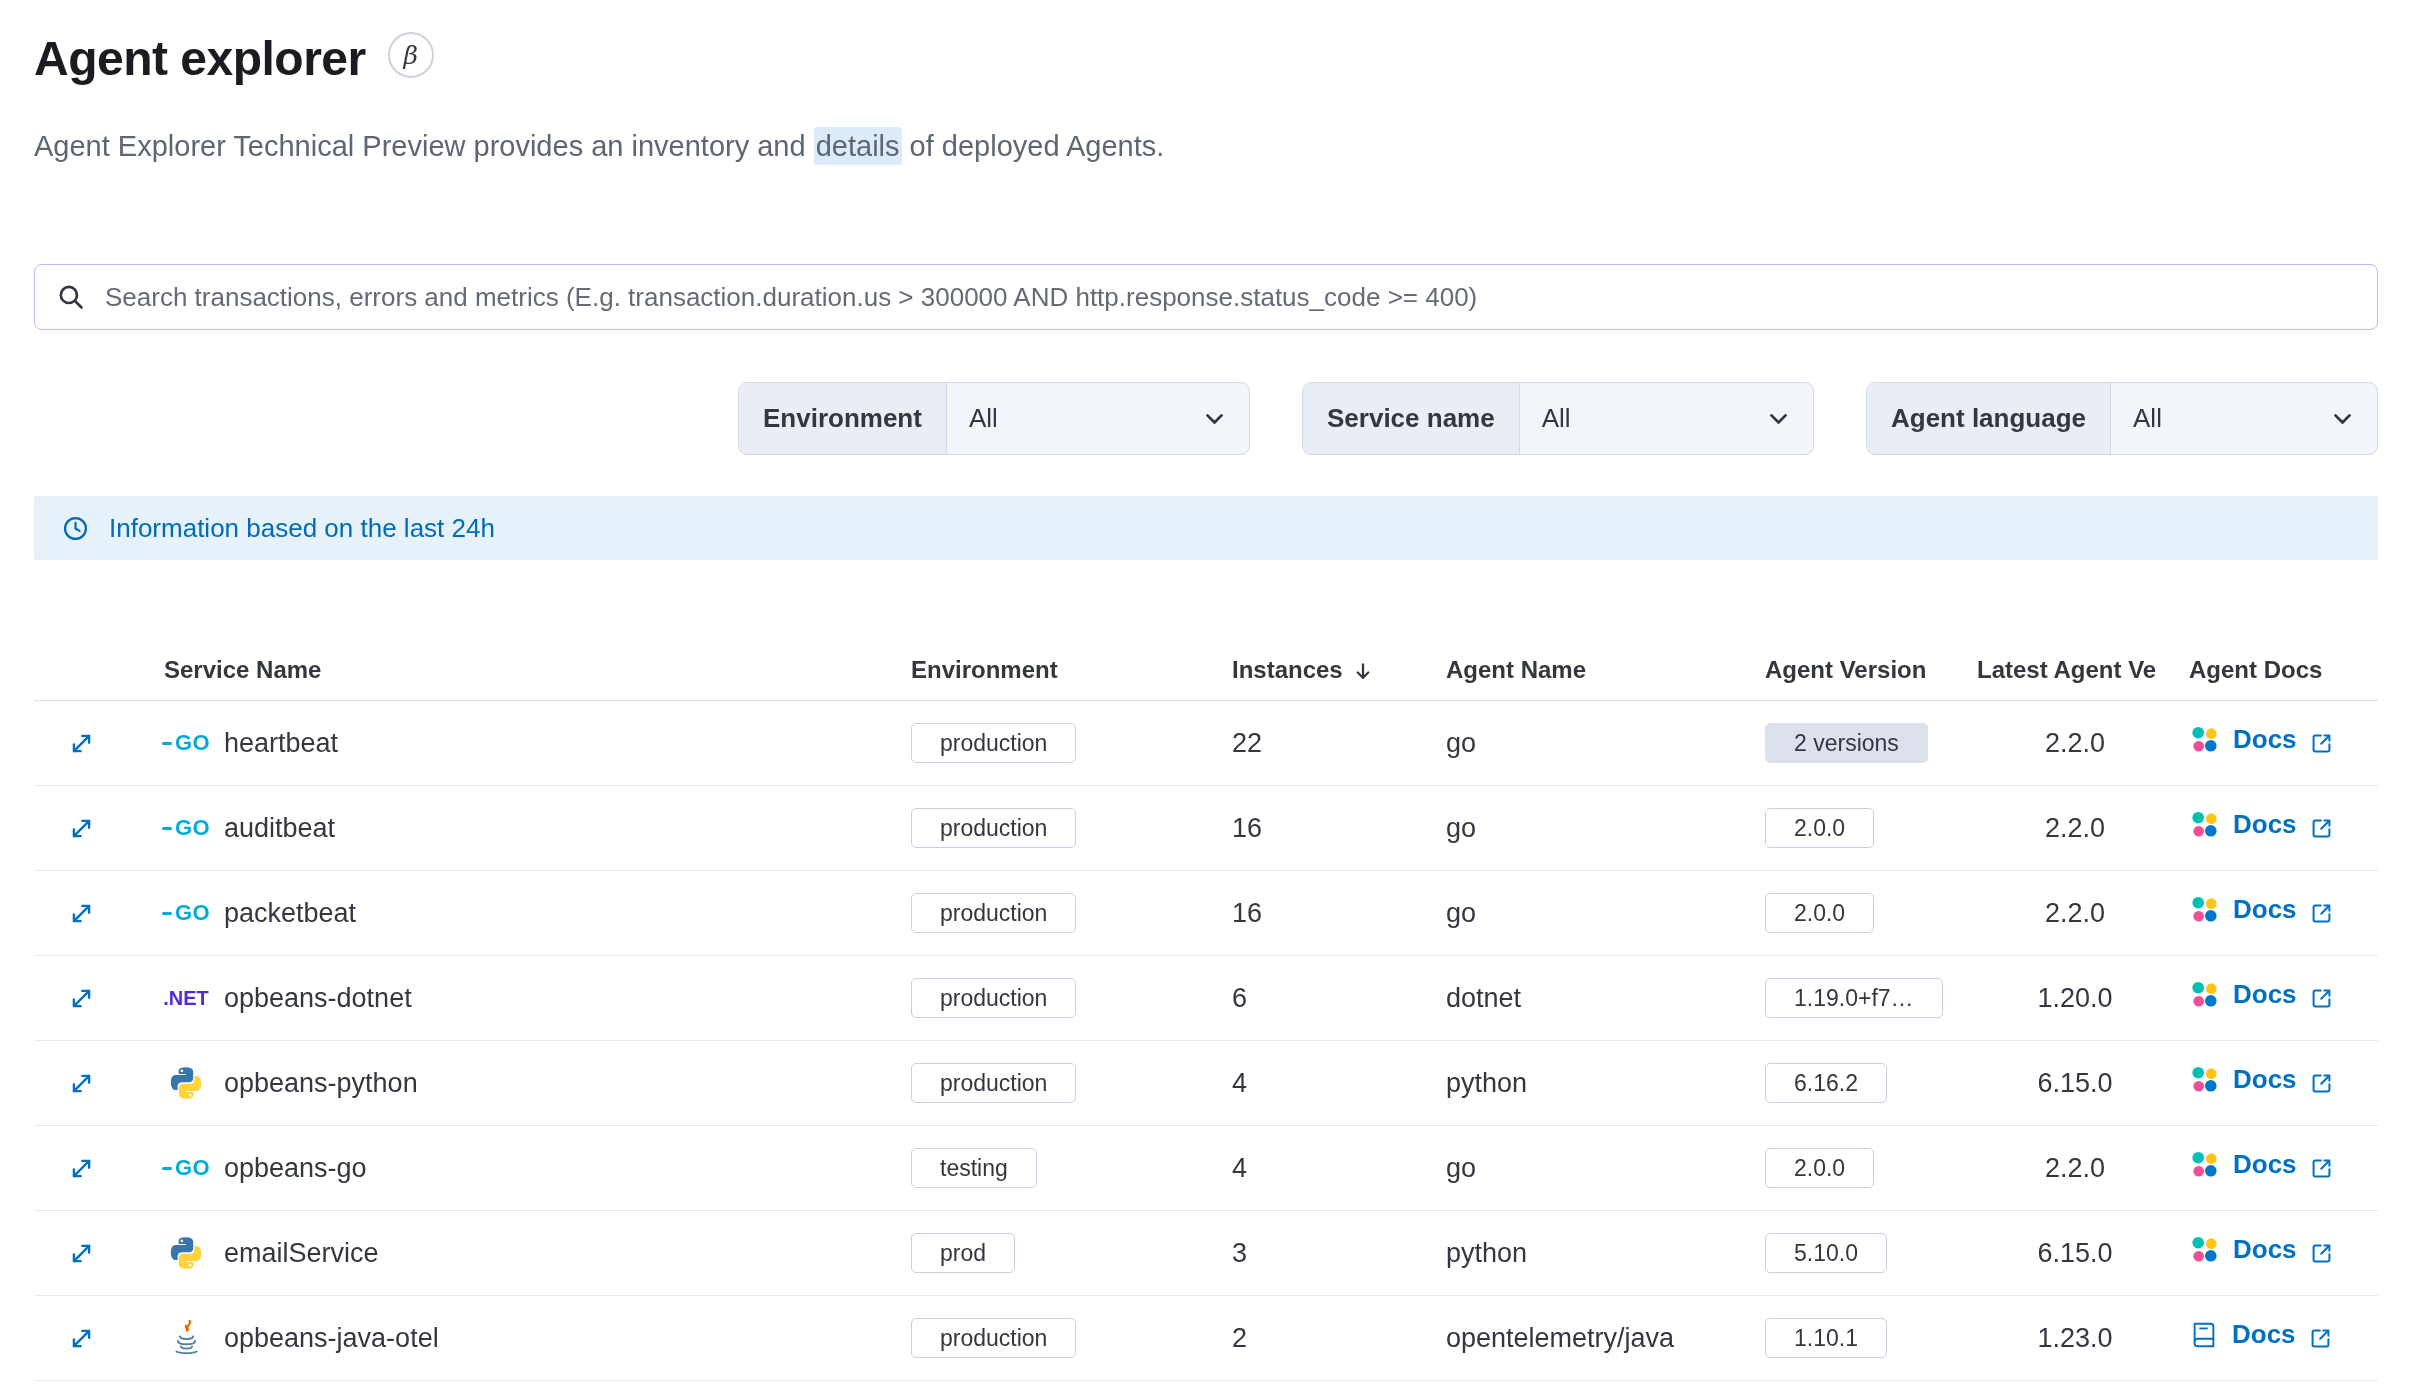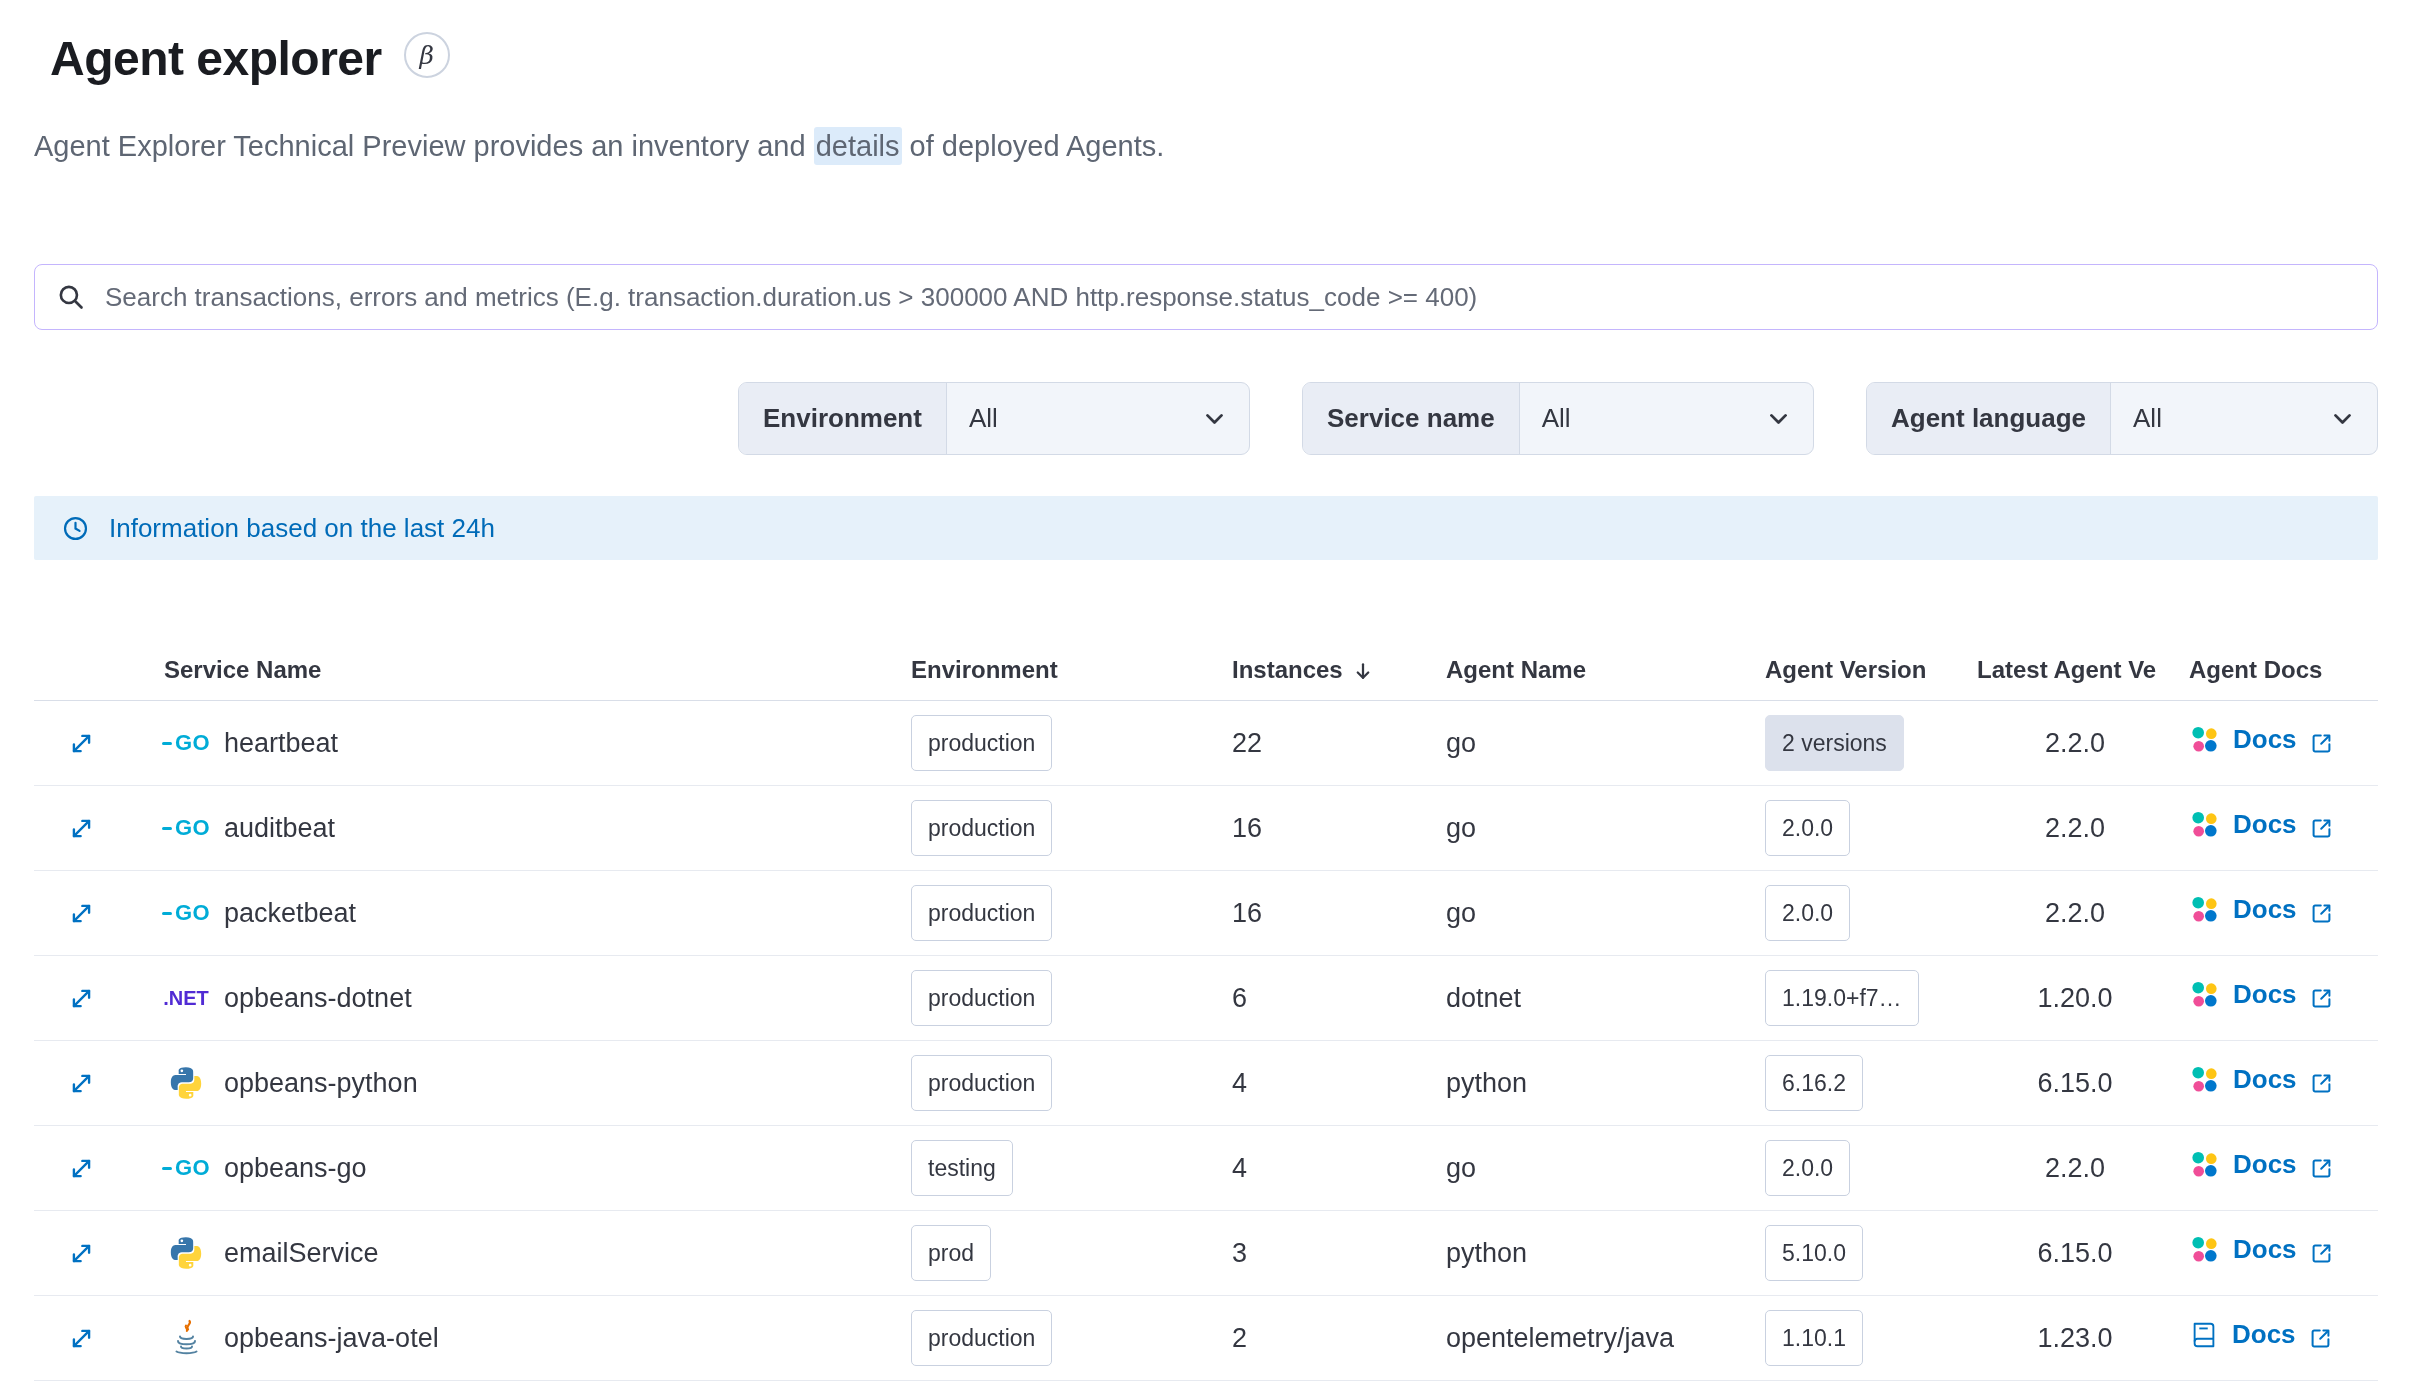--- a/index.html
+++ b/index.html
@@ -7,21 +7,21 @@
   body {
     font-family: "Liberation Sans", "DejaVu Sans", sans-serif;
     color: #343741;
     width: 2412px;
     height: 1388px;
     overflow: hidden;
   }
   .page { padding: 30px 34px 0; width: 2412px; }
 
   
-  .title-row { display: flex; align-items: flex-start; gap: 22px; margin-left: 16px; }
+  .title-row { display: flex; align-items: flex-start; gap: 22px; }
   h1 { font-size: 48px; font-weight: 700; color: #1a1c21; margin: 0; line-height: 58px; letter-spacing: -0.5px; }
   .beta {
     width: 46px; height: 46px; border: 2px solid #ccd3df; border-radius: 50%;
     display: flex; align-items: center; justify-content: center;
     font-size: 25px; font-style: italic; color: #343741; margin-top: 2px;
     font-family: "DejaVu Serif", serif; background: #fff;
   }
   .subtitle { margin: 40px 0 0; font-size: 29px; color: #5e6673; line-height: 36px; }
   .subtitle .hl { background: #dcebfa; border-radius: 3px; padding: 3px 2px; }
 
@@ -70,21 +70,21 @@
   td.expand-cell { padding-left: 34px; }
   .expand-btn { background: none; border: none; padding: 0; cursor: pointer; display: flex; align-items: center; }
   .service-cell-inner { display: flex; align-items: center; gap: 16px; }
   .lang-icon { width: 44px; display: flex; align-items: center; justify-content: center; flex: none; }
   .go-logo { display: flex; align-items: center; color: #00ACD7; font-weight: 800; font-size: 22px; letter-spacing: 0.5px; }
   .go-logo::before { content: ""; width: 10px; height: 3px; background: #00ACD7; margin-right: 3px; border-radius: 2px; }
   .dotnet-logo { color: #512BD4; font-weight: 700; font-size: 20px; text-align: center; }
   td.latest-cell { text-align: center; }
 
   .badge {
-    display: inline-flex; align-items: center; height: 56px; padding: 0 16px;
+    display: inline-flex; align-items: center; height: 40px; padding: 0 28px;
     border-radius: 5px; font-size: 23px; color: #343741; line-height: 1;
   }
   .badge.hollow { background: #fff; border: 1px solid #c9d1e0; }
   .badge.filled { background: #dce1ec; border: 1px solid #dce1ec; cursor: pointer; }
 
   .docs-link {
     display: inline-flex; align-items: flex-end; gap: 13px; color: #0071c2;
     font-weight: 600; font-size: 26px; text-decoration: none; cursor: pointer;
   }
 </style>

